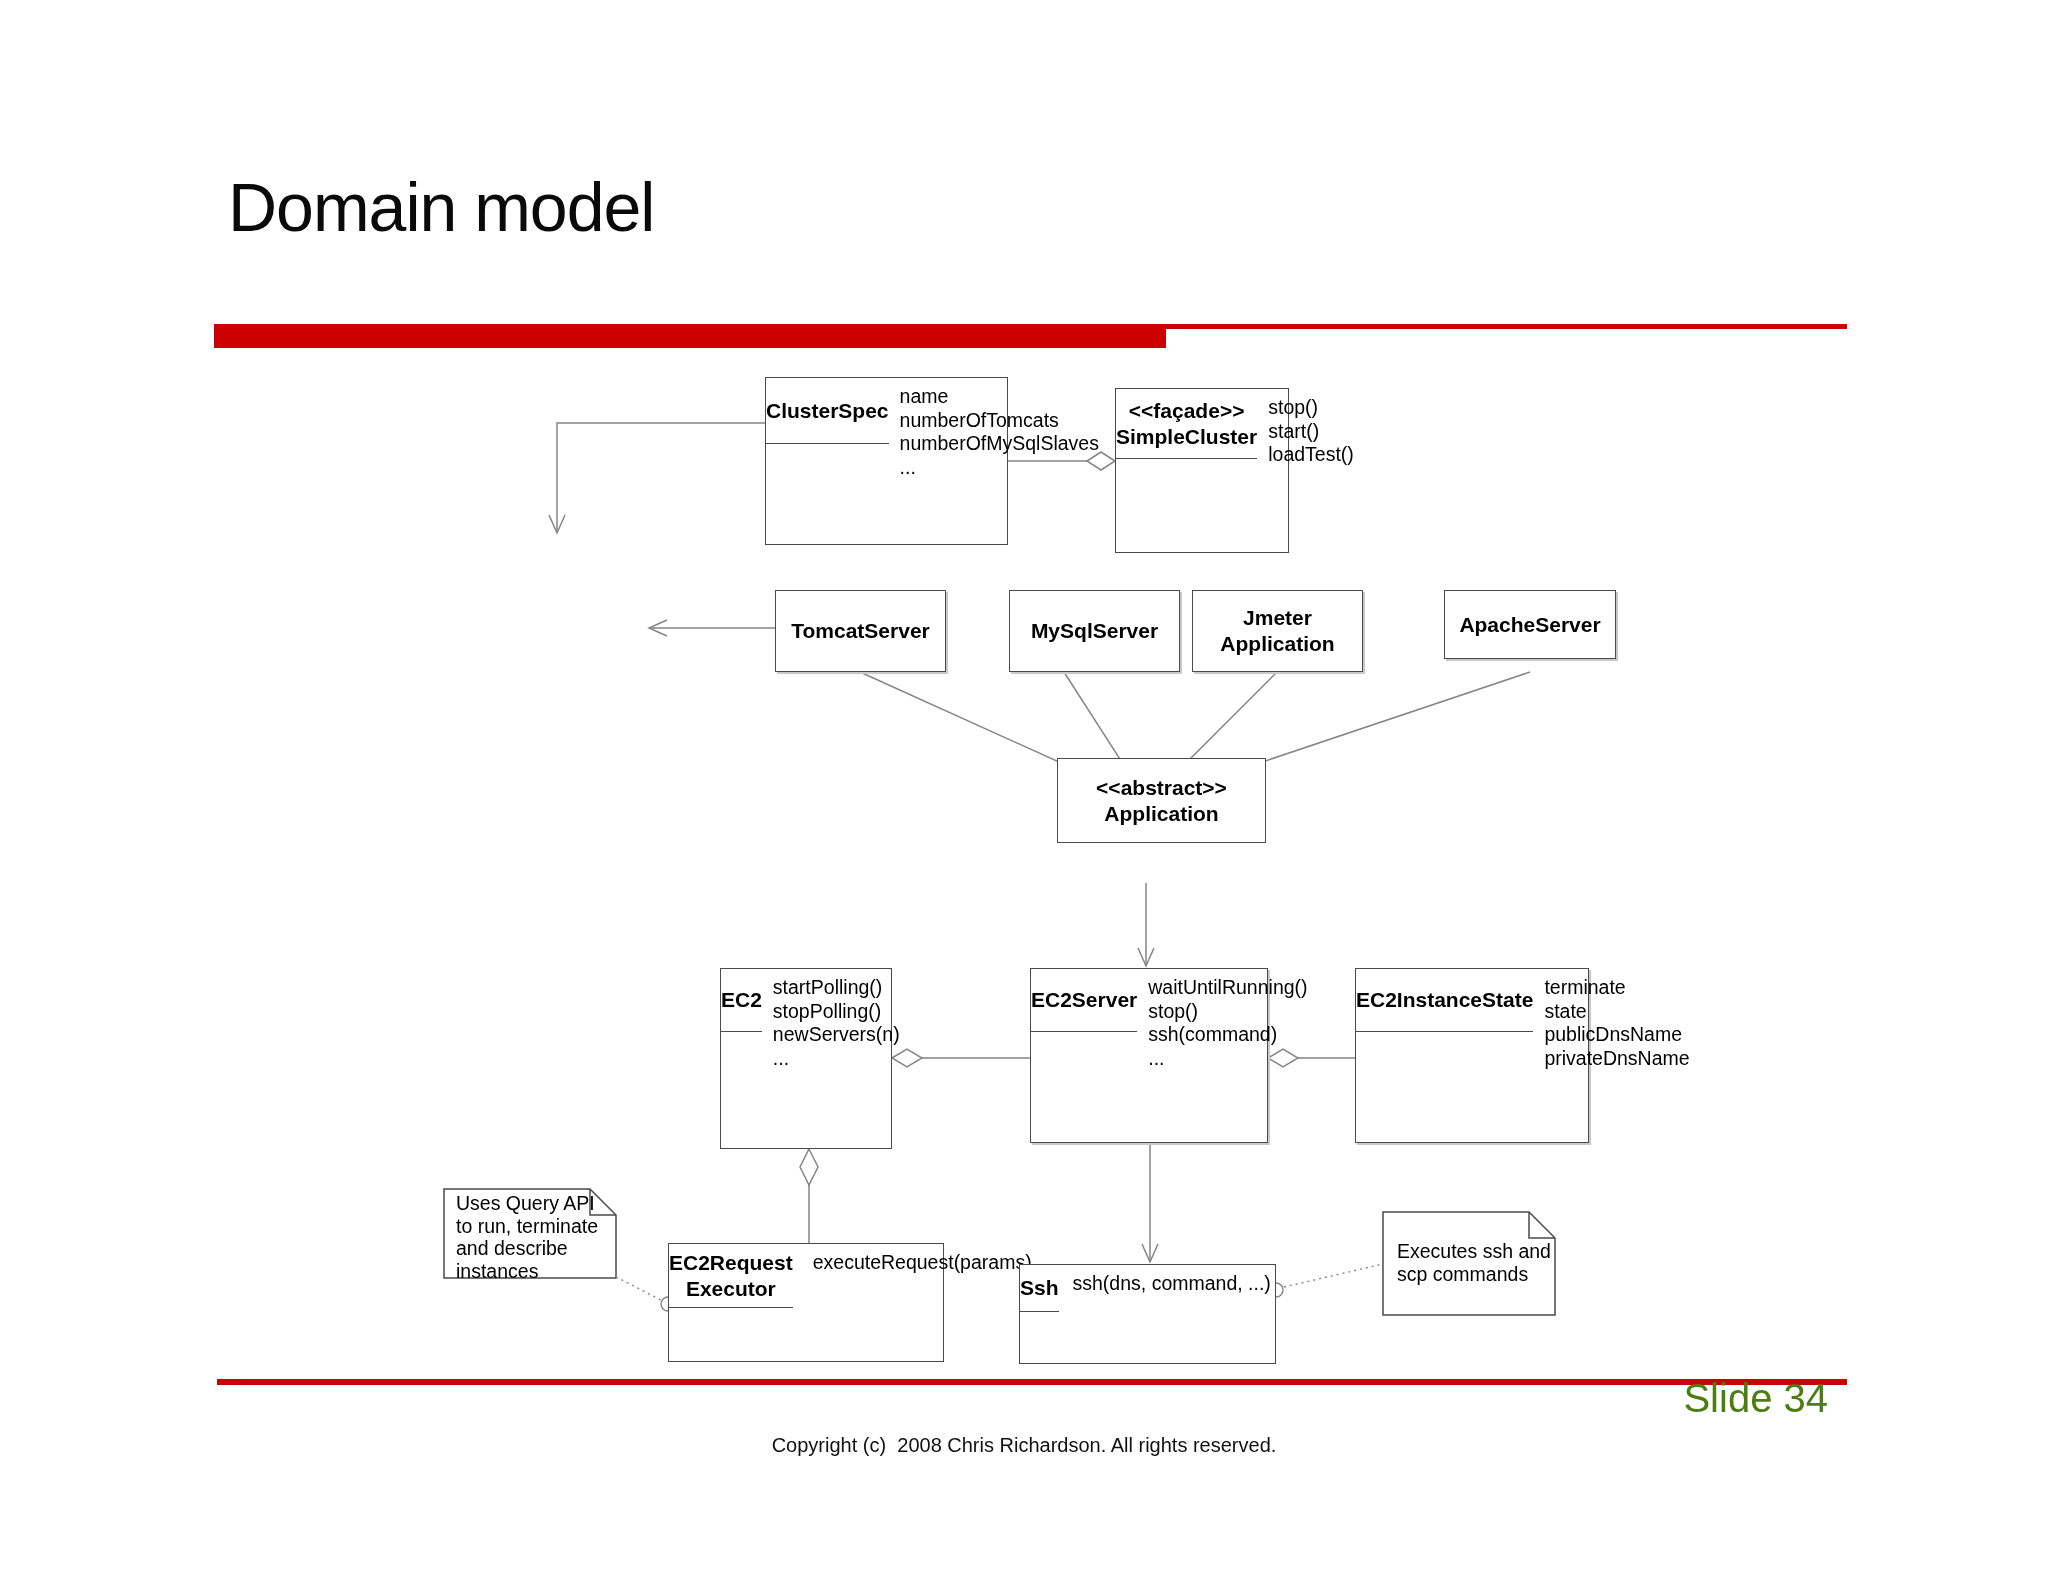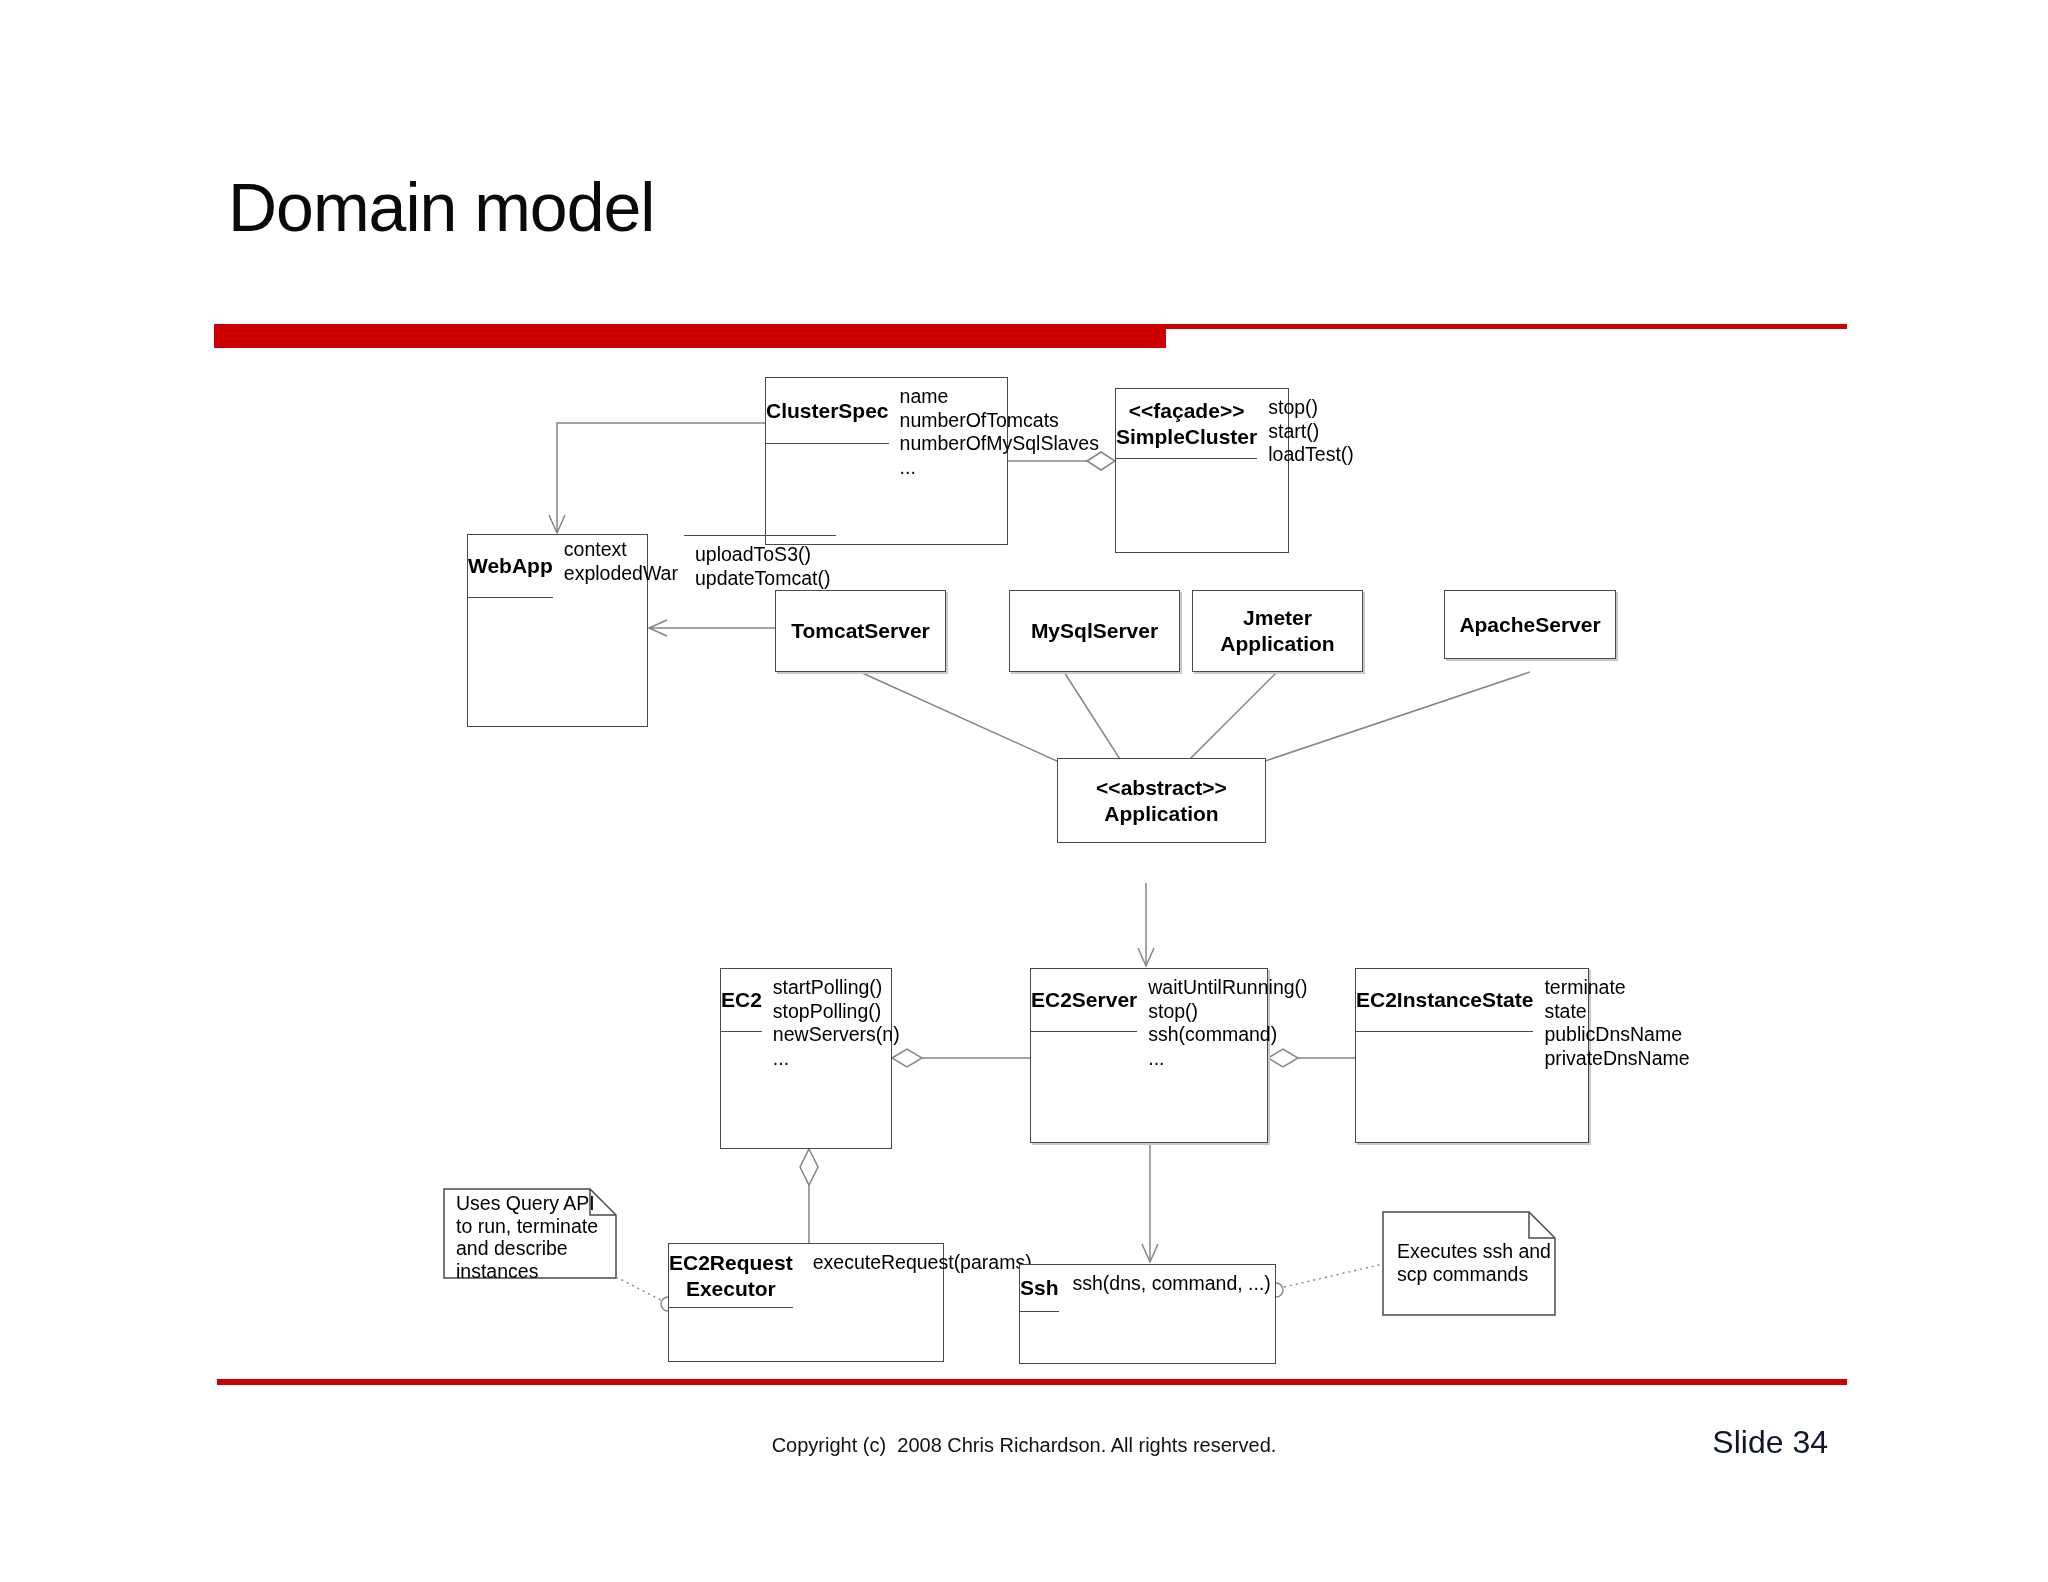--- a/index.html
+++ b/index.html
@@ -8,21 +8,21 @@
     font-family:"Liberation Sans","DejaVu Sans",sans-serif;color:#000;
   }
   .page-title{
     position:absolute;left:228px;top:168px;font-size:68px;font-weight:400;
     letter-spacing:-1px;color:#0a0a0a;white-space:nowrap;
   }
   .accent-bar{position:absolute;left:214px;top:324px;width:952px;height:24px;background:var(--accent,#cc0000);}
   .accent-bar-thin{position:absolute;left:1166px;top:324px;width:681px;height:5px;background:var(--accent,#cc0000);}
   .footer-line{position:absolute;left:217px;top:1379px;width:1630px;height:6px;background:var(--accent,#cc0000);}
   .copyright{position:absolute;left:50%;transform:translateX(-50%);top:1434px;font-size:20px;color:#111;white-space:pre;}
-  .slide-number{position:absolute;right:220px;top:1424px;font-size:32px;color:#0f172a;}
+  .slide-number{position:absolute;right:220px;top:1376px;font-size:40px;color:#4d7c0f;}
 
   svg.connectors{position:absolute;left:0;top:0;}
 
   .cls{
     position:absolute;box-sizing:border-box;background:#fff;
     border:1.5px solid #4a4a4a;display:flex;flex-direction:row;
   }
   .cls.shadow{box-shadow:2px 2px 0 #c9c9c9;}
   .cls-title{
     display:flex;flex-direction:column;align-items:center;justify-content:center;
@@ -114,31 +114,20 @@
       <div>&lt;&lt;façade&gt;&gt;</div>
       <div>SimpleCluster</div>
     </div>
     <div class="cls-sec">
       <div class="m">stop()</div>
       <div class="m">start()</div>
       <div class="m">loadTest()</div>
     </div>
   </div>
 
-  <div class="cls" style="left:467px;top:534px;width:181px;height:193px">
-    <div class="cls-title rule" style="height:62px">WebApp</div>
-    <div class="cls-sec" style="flex:0 0 auto;height:52px;box-sizing:border-box;padding-top:3px">
-      <div class="m">context</div>
-      <div class="m">explodedWar</div>
-    </div>
-    <div class="cls-sec">
-      <div class="m">uploadToS3()</div>
-      <div class="m">updateTomcat()</div>
-    </div>
-  </div>
 
   <div class="cls shadow" style="left:775px;top:590px;width:171px;height:82px">
     <div class="cls-title solo">TomcatServer</div>
   </div>
   <div class="cls shadow" style="left:1009px;top:590px;width:171px;height:82px">
     <div class="cls-title solo">MySqlServer</div>
   </div>
   <div class="cls shadow" style="left:1192px;top:590px;width:171px;height:82px">
     <div class="cls-title solo">
       <div>Jmeter</div>

